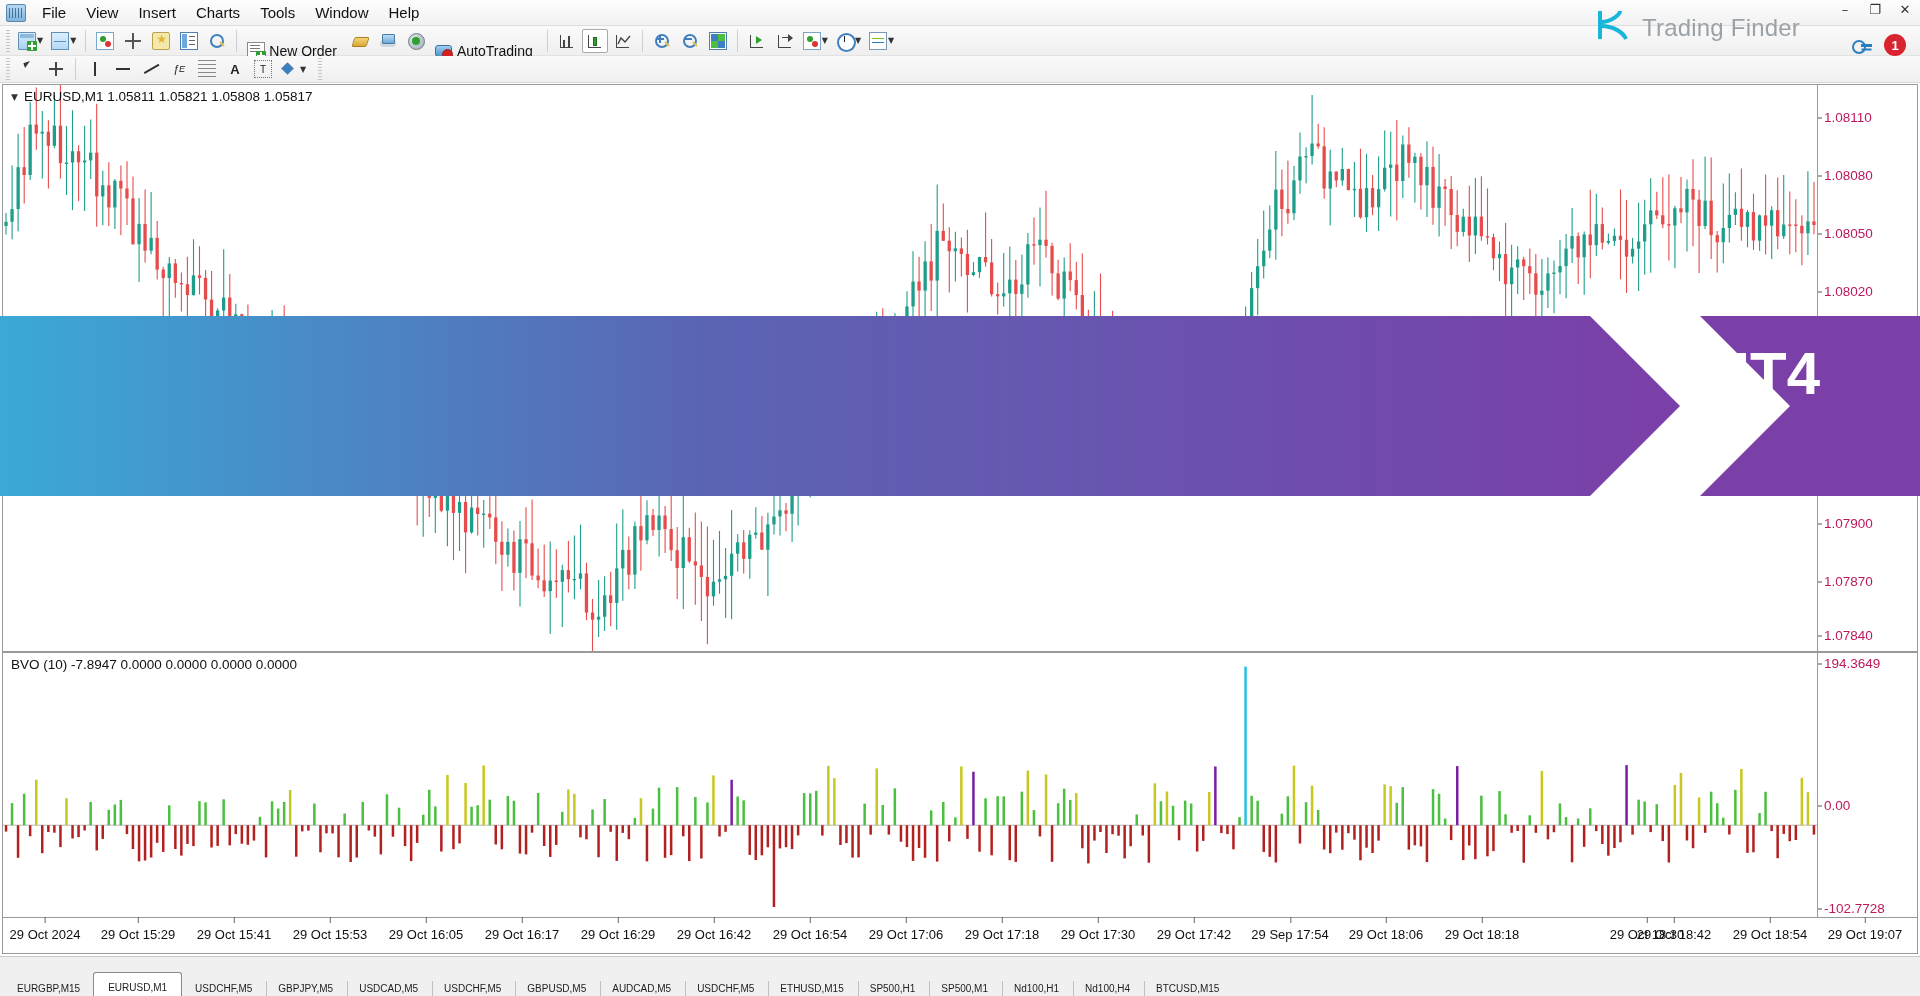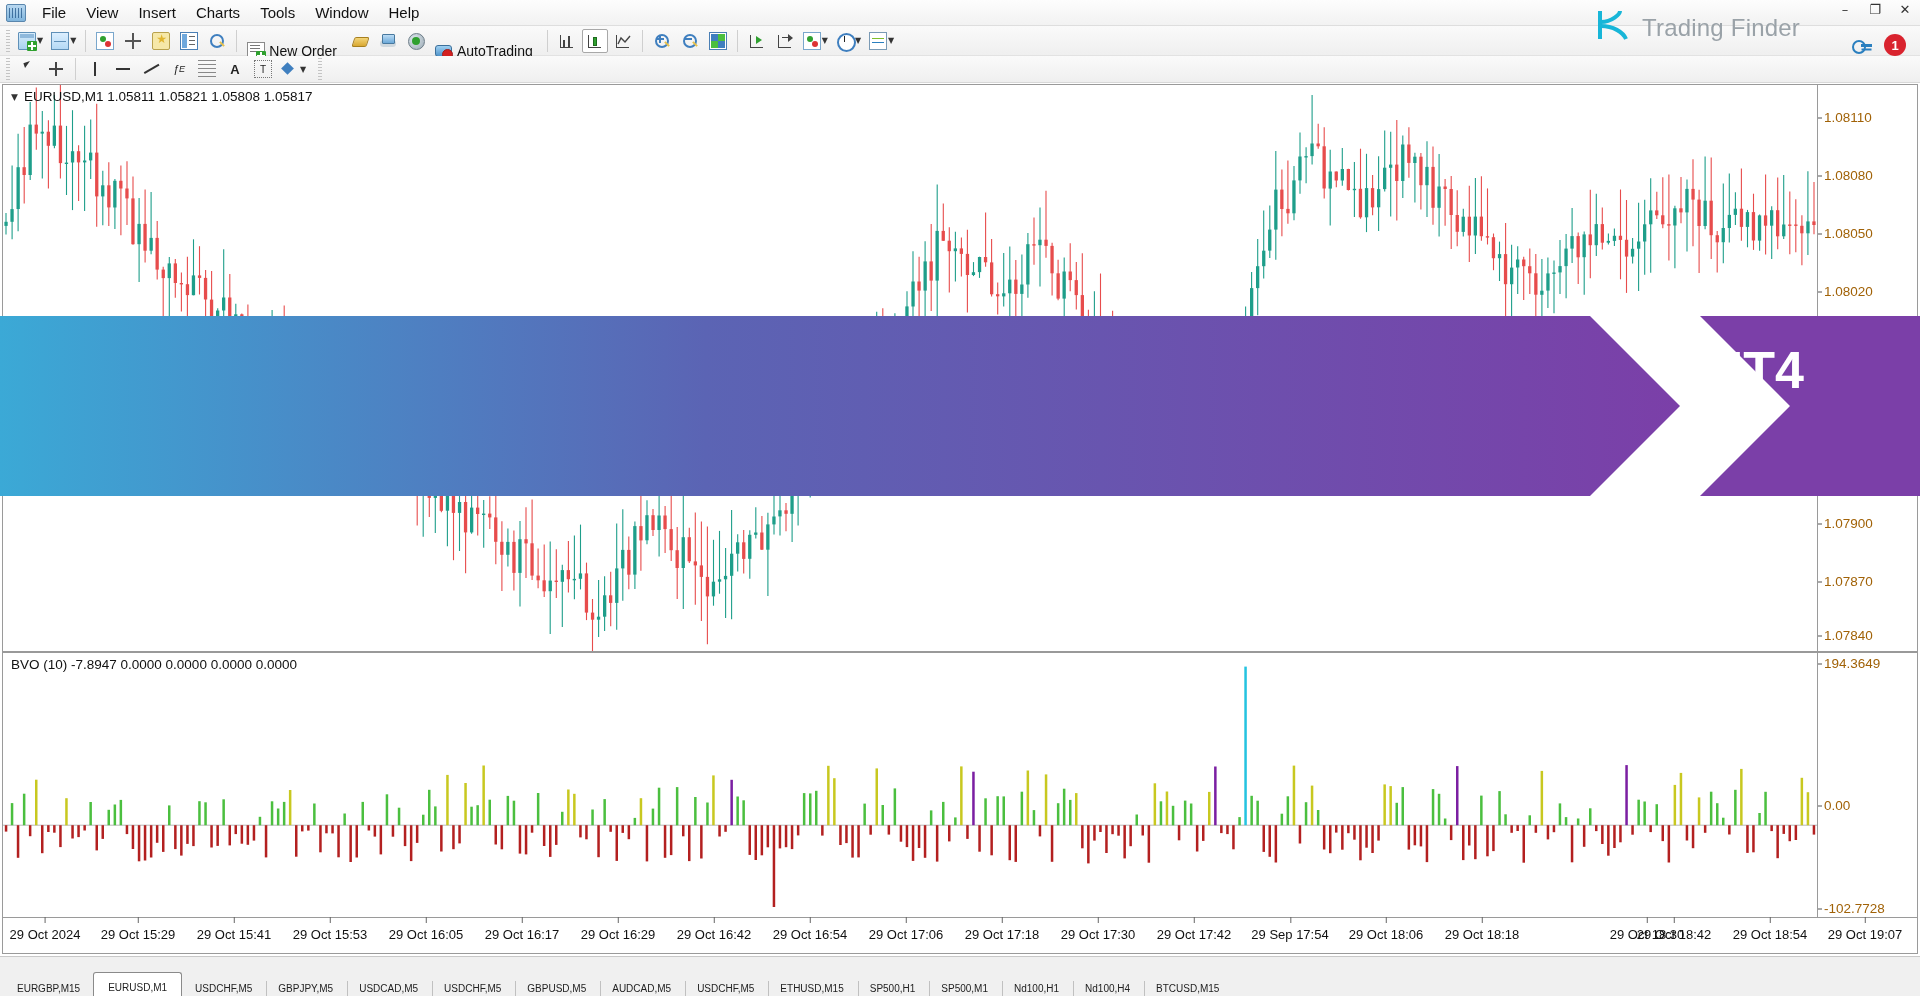--- a/index.html
+++ b/index.html
@@ -173,42 +173,42 @@
     position:absolute; top:4px; left:8px; font-size:13.5px; color:#111; white-space:nowrap;
     display:flex; align-items:center; gap:6px; z-index:6;
   }
   .pane-label .tri { font-size:9px; color:#333; font-family:"DejaVu Sans",sans-serif; }
 
   .yaxis {
     position:absolute; top:0; right:0; width:100px; height:100%;
     border-left:1px solid #9a9a9a; background:#fff;
   }
   .ytick {
-    position:absolute; left:6px; font-size:13.5px; color:#a16207; transform:translateY(-50%);
+    position:absolute; left:6px; font-size:13.5px; color:#be185d; transform:translateY(-50%);
     white-space:nowrap;
   }
   .ytick:before{content:"";position:absolute;left:-6px;top:50%;width:4px;height:1px;background:#555;}
 
   .plot { position:absolute; top:0; left:0; right:100px; height:100%; overflow:hidden; }
 
   .xtick {
     position:absolute; top:9px; font-size:13px; color:#111; transform:translateX(-50%); white-space:nowrap;
   }
   .xtick:before{content:"";position:absolute;left:50%;top:-10px;width:1px;height:6px;background:#666;}
 
   
   .banner { position:absolute; left:0; top:316px; width:1920px; height:180px; z-index:30; pointer-events:none; }
   .banner-title {
     position:absolute; left:14px; top:28px; width:1640px;
     font-size:76px; font-weight:bold; color:#fff; letter-spacing:-1px; line-height:1;
     white-space:nowrap;
   }
   .banner-badge {
     position:absolute; left:1700px; top:28px;
-    font-size:52px; font-weight:bold; color:#fff; line-height:1; white-space:nowrap;
+    font-size:60px; font-weight:bold; color:#fff; line-height:1; white-space:nowrap;
   }
 
   
   .tabbar {
     position:absolute; bottom:0; left:0; width:1920px; height:40px;
     background:#f0f0f0; border-top:1px solid #c8c8c8;
     display:flex; align-items:flex-end; padding-left:4px;
   }
   .tab {
     font-size:10px; color:#222; padding:6px 12px 7px; line-height:16px;

